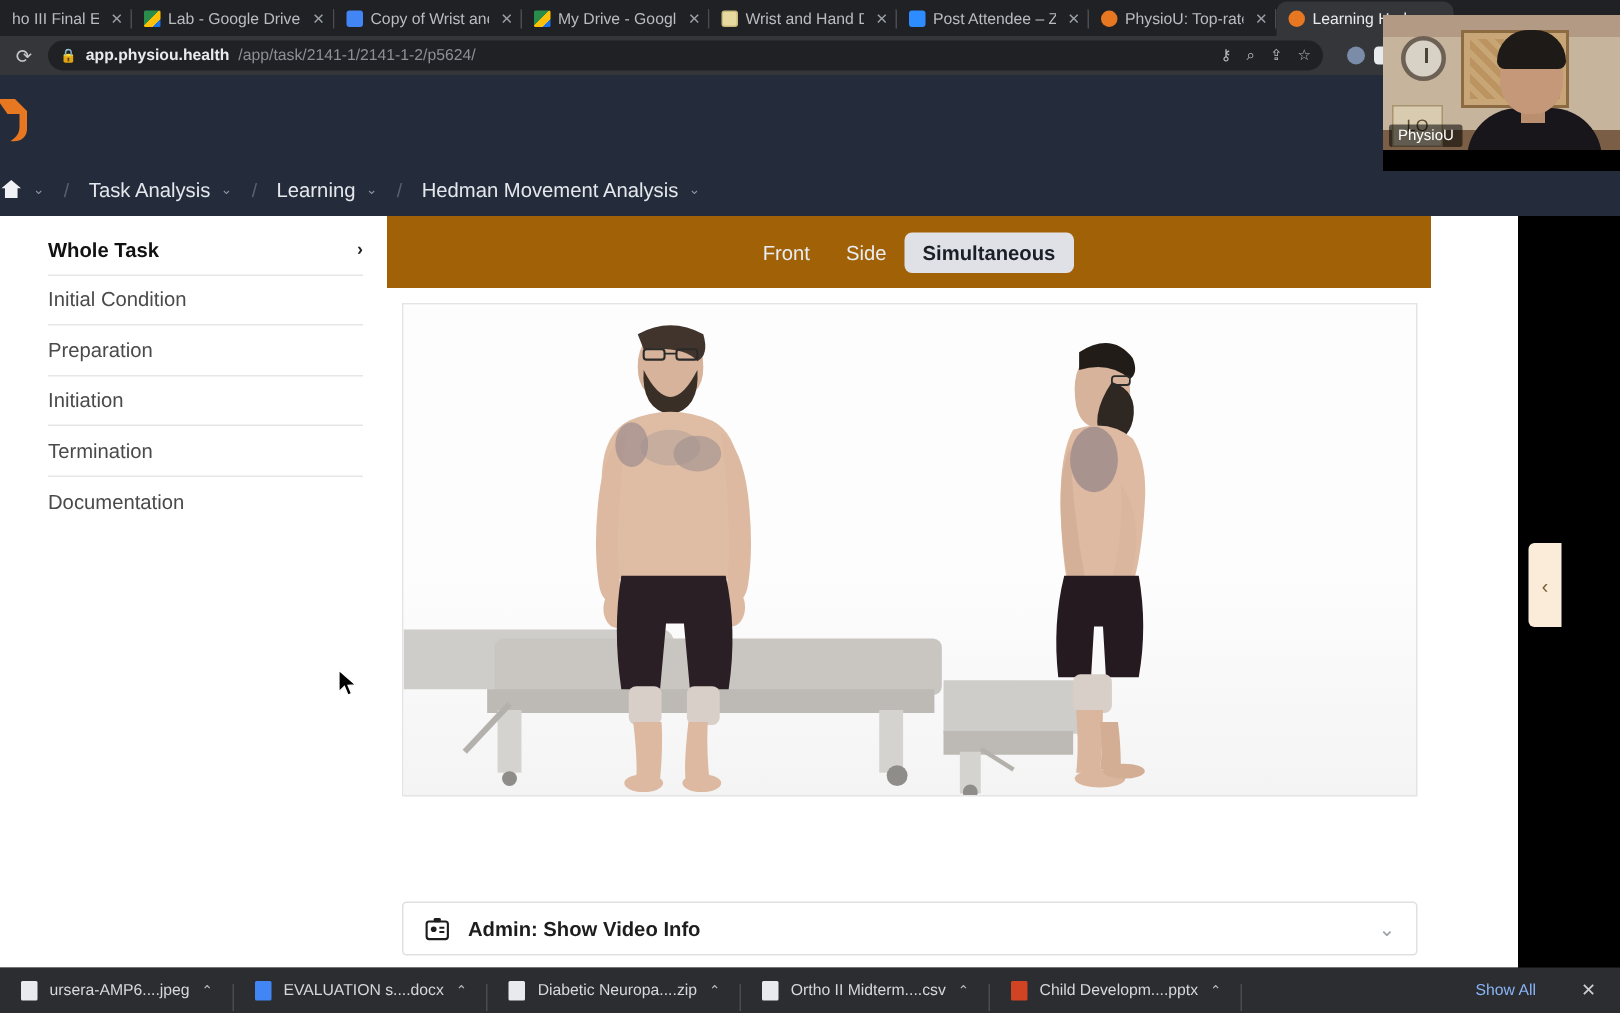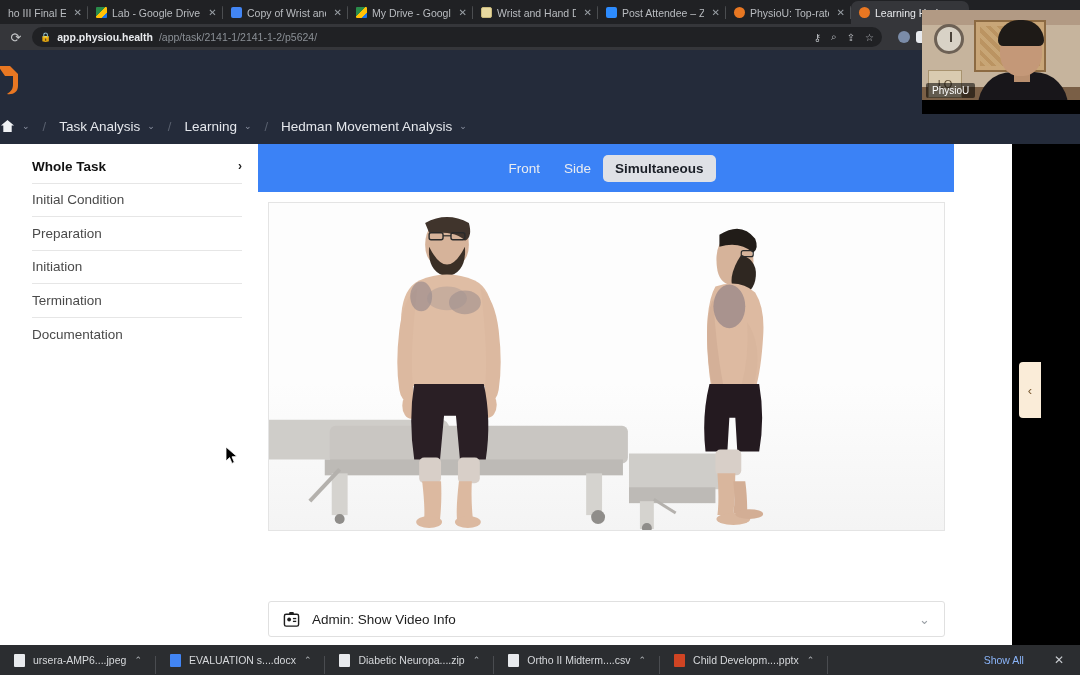--- a/index.html
+++ b/index.html
@@ -69,39 +69,39 @@
 
   .sidebar { position: absolute; left: 0; top: 0; width: 258px; height: 501px; background: #fff; padding-top: 6px; }
   .navitem {
     margin: 0 16px 0 32px; height: 33.5px; display: flex; align-items: center; justify-content: space-between;
     border-bottom: 1px solid #e6e6e6; font-size: 13.5px; color: #4a4a4a;
   }
   .navitem.current { color: #111; font-weight: bold; }
   .chev-right { color: #222; font-size: 12px; font-weight: bold; }
 
   .content { position: absolute; left: 258px; top: 0; width: 754px; height: 501px; background: #fff; }
-  .tabshell { position: absolute; left: 0; top: 0; width: 696px; height: 48px; background: #3b82f6;
+  .tabshell { position: absolute; left: 0; top: 0; width: 696px; height: 48px; background: #a16207;
               display: flex; align-items: center; justify-content: center; gap: 0; }
   .segtab { font-size: 13.5px; color: #e9ecf1; padding: 6px 12px; border-radius: 5px; }
   .segtab.active { background: #dfe1e6; color: #1b1f27; font-weight: bold; }
 
   .videoframe {
     position: absolute; left: 10px; top: 58px; width: 677px; height: 329px;
     background: #ffffff; border: 1px solid #e4e4e4; overflow: hidden;
   }
   .vid-half { position: absolute; top: 0; height: 100%; }
   .floor { position: absolute; left: 0; bottom: 0; width: 100%; height: 100%;
            background: linear-gradient(180deg,#fdfdfd 0 55%, #f4f4f4 100%); }
 
   .infobar {
     position: absolute; left: 10px; top: 457px; width: 677px; height: 36px;
     background: #fff; border: 1px solid #e0e0e0; border-radius: 3px;
     display: flex; align-items: center; padding: 0 14px; gap: 12px;
   }
-  .infolabel { font-size: 13.5px; color: #1d1d1d; font-weight: normal; }
+  .infolabel { font-size: 13.5px; color: #1d1d1d; font-weight: bold; }
   .chev-down { margin-left: auto; color: #9aa0a6; font-size: 13px; }
 
   
   .handle {
     position: absolute; left: 1019px; top: 362px; width: 22px; height: 56px;
     background: #faecd8; border-radius: 4px 0 0 4px;
     display: flex; align-items: center; justify-content: center;
     color: #7a5a32; font-size: 13px;
   }
   .rightgap { position: absolute; left: 1012px; top: 144px; width: 68px; height: 501px; background: #000; }

